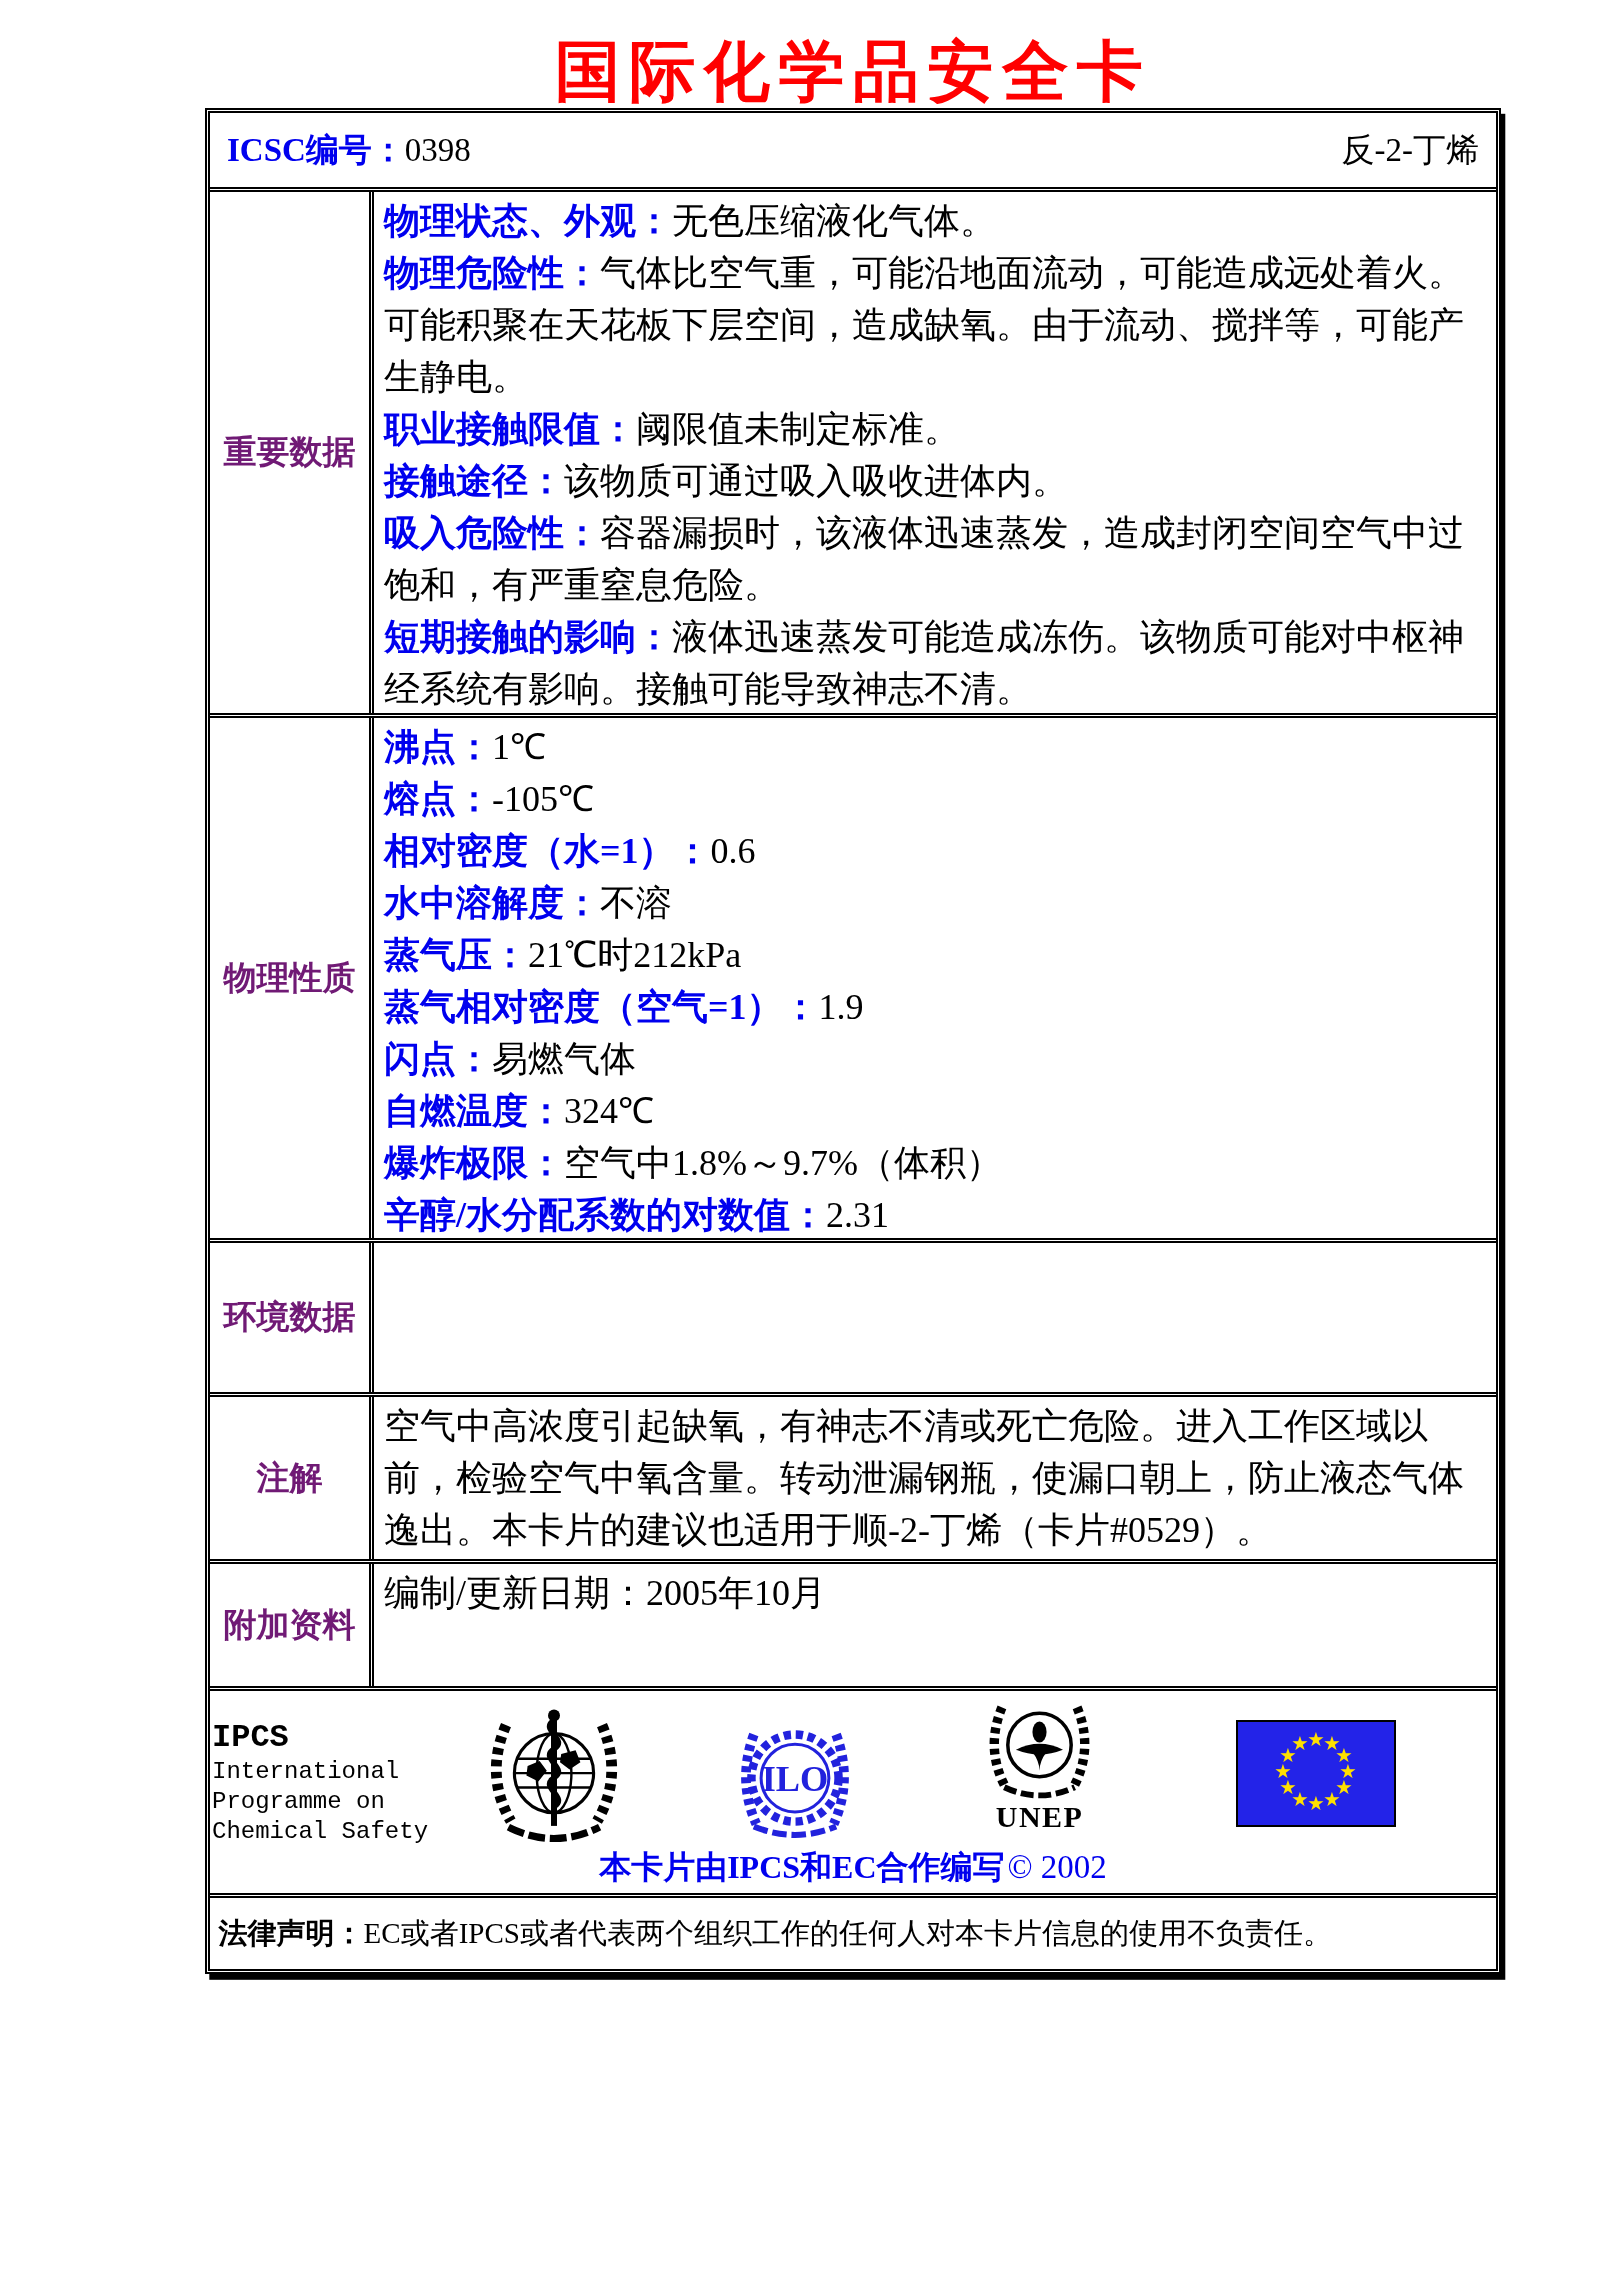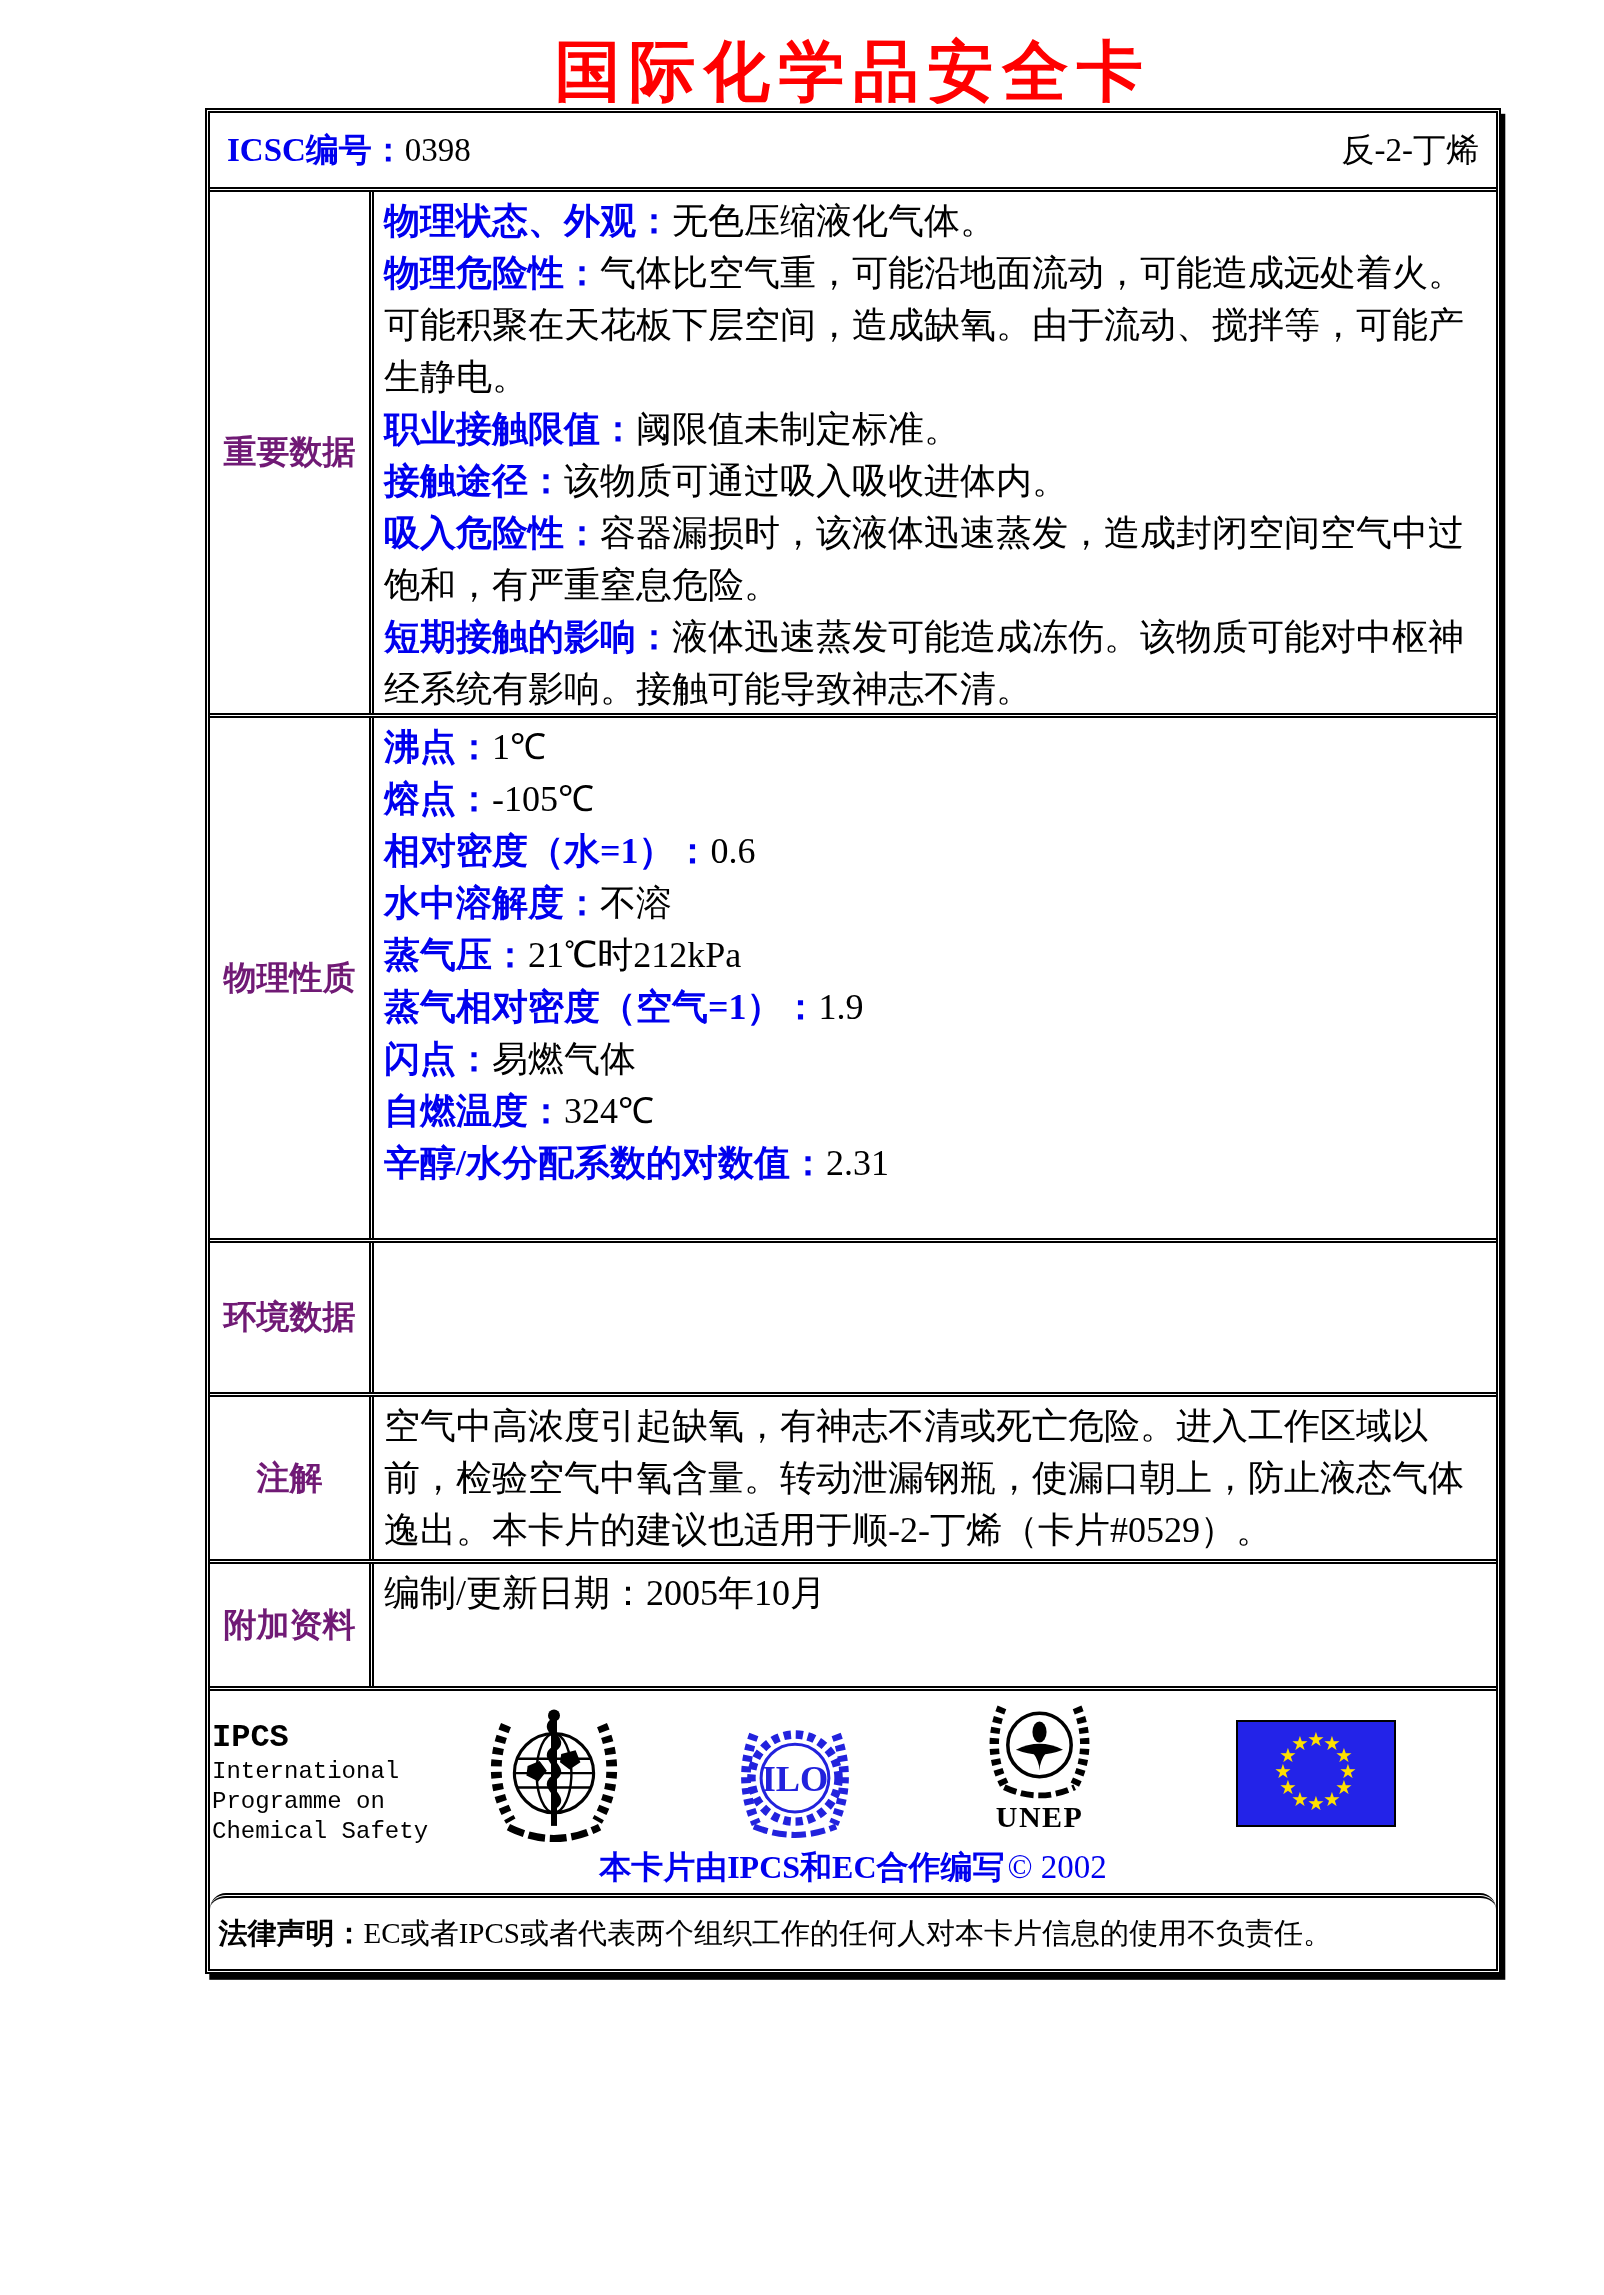--- a/index.html
+++ b/index.html
@@ -52,21 +52,21 @@
   .entry { display:block; }
   .k { color:#0000ee; font-weight:bold; }
   .v { color:#000; }
 
   .row-important   { height:526px; }
   .row-physical    { height:525px; }
   .row-env         { height:154px; }
   .row-notes       { height:167px; }
   .row-additional  { height:127px; }
   .row-logos       { height:207px; display:block; }
-  .row-legal       { height:76px; display:flex; align-items:center; padding:0 8.6px; font-size:29px;border-radius:16px; }
+  .row-legal       { height:76px; display:flex; align-items:center; padding:0 8.6px; font-size:29px; }
 
   
   .ipcs-block { position:absolute; left:2px; top:27px; font-family:Liberation Mono, monospace; }
   .ipcs-title { font-size:32px; font-weight:bold; line-height:39px; }
   .ipcs-sub   { font-size:24px; line-height:30px; }
   .logo { position:absolute; }
   .who-logo  { left:272px; top:11.5px; }
   .ilo-logo  { left:523px; top:29px; }
   .unep-block{ left:770px; top:7.2px; text-align:center; }
   .unep-text { font-size:30px; font-weight:bold; letter-spacing:1.4px; margin-top:-8.6px; font-family:"Liberation Serif", serif; }
@@ -112,20 +112,21 @@
     <div class="label-cell">物理性质</div>
     <div class="content-cell">
       <span class="entry"><span class="k">沸点：</span><span class="v">1℃</span></span>
       <span class="entry"><span class="k">熔点：</span><span class="v">-105℃</span></span>
       <span class="entry"><span class="k">相对密度（水=1）：</span><span class="v">0.6</span></span>
       <span class="entry"><span class="k">水中溶解度：</span><span class="v">不溶</span></span>
       <span class="entry"><span class="k">蒸气压：</span><span class="v">21℃时212kPa</span></span>
       <span class="entry"><span class="k">蒸气相对密度（空气=1）：</span><span class="v">1.9</span></span>
       <span class="entry"><span class="k">闪点：</span><span class="v">易燃气体</span></span>
       <span class="entry"><span class="k">自燃温度：</span><span class="v">324℃</span></span>
+      <span class="entry"><span class="k">爆炸极限：</span><span class="v">空气中1.8%～9.7%（体积）</span></span>
       <span class="entry"><span class="k">辛醇/水分配系数的对数值：</span><span class="v">2.31</span></span>
     </div>
   </div>
 
   <div class="row row-env">
     <div class="label-cell">环境数据</div>
     <div class="content-cell"></div>
   </div>
 
   <div class="row row-notes">

